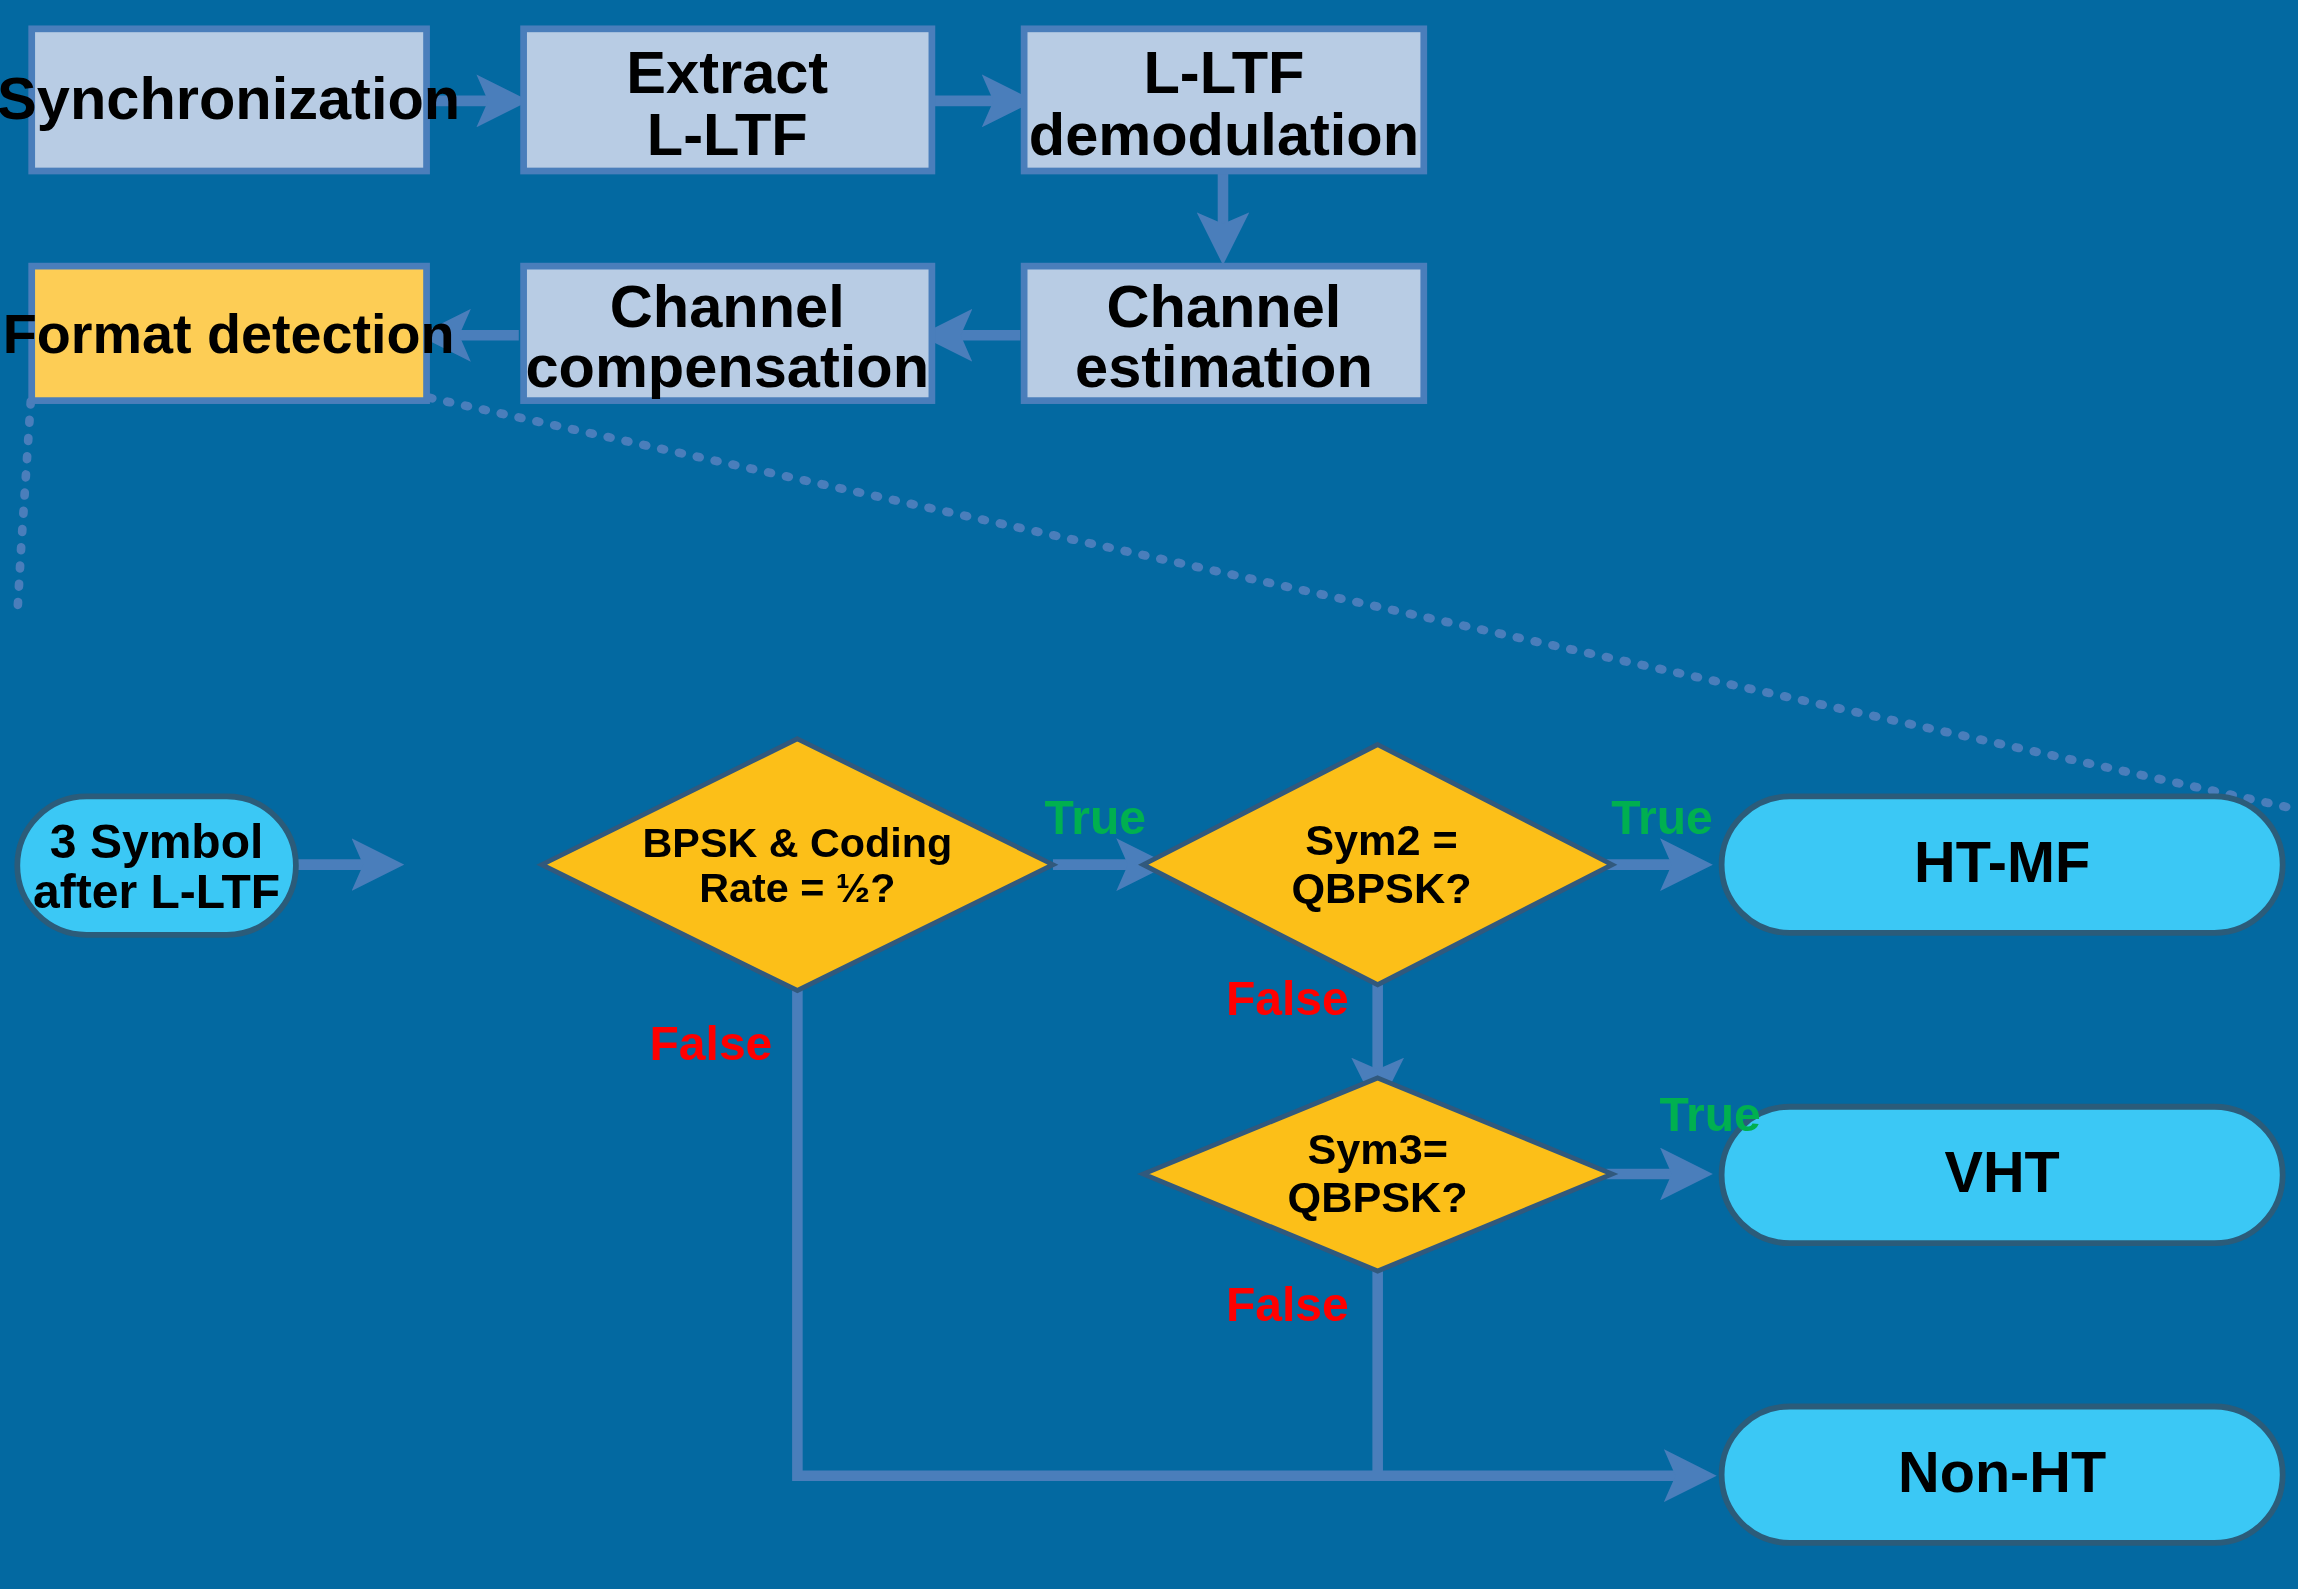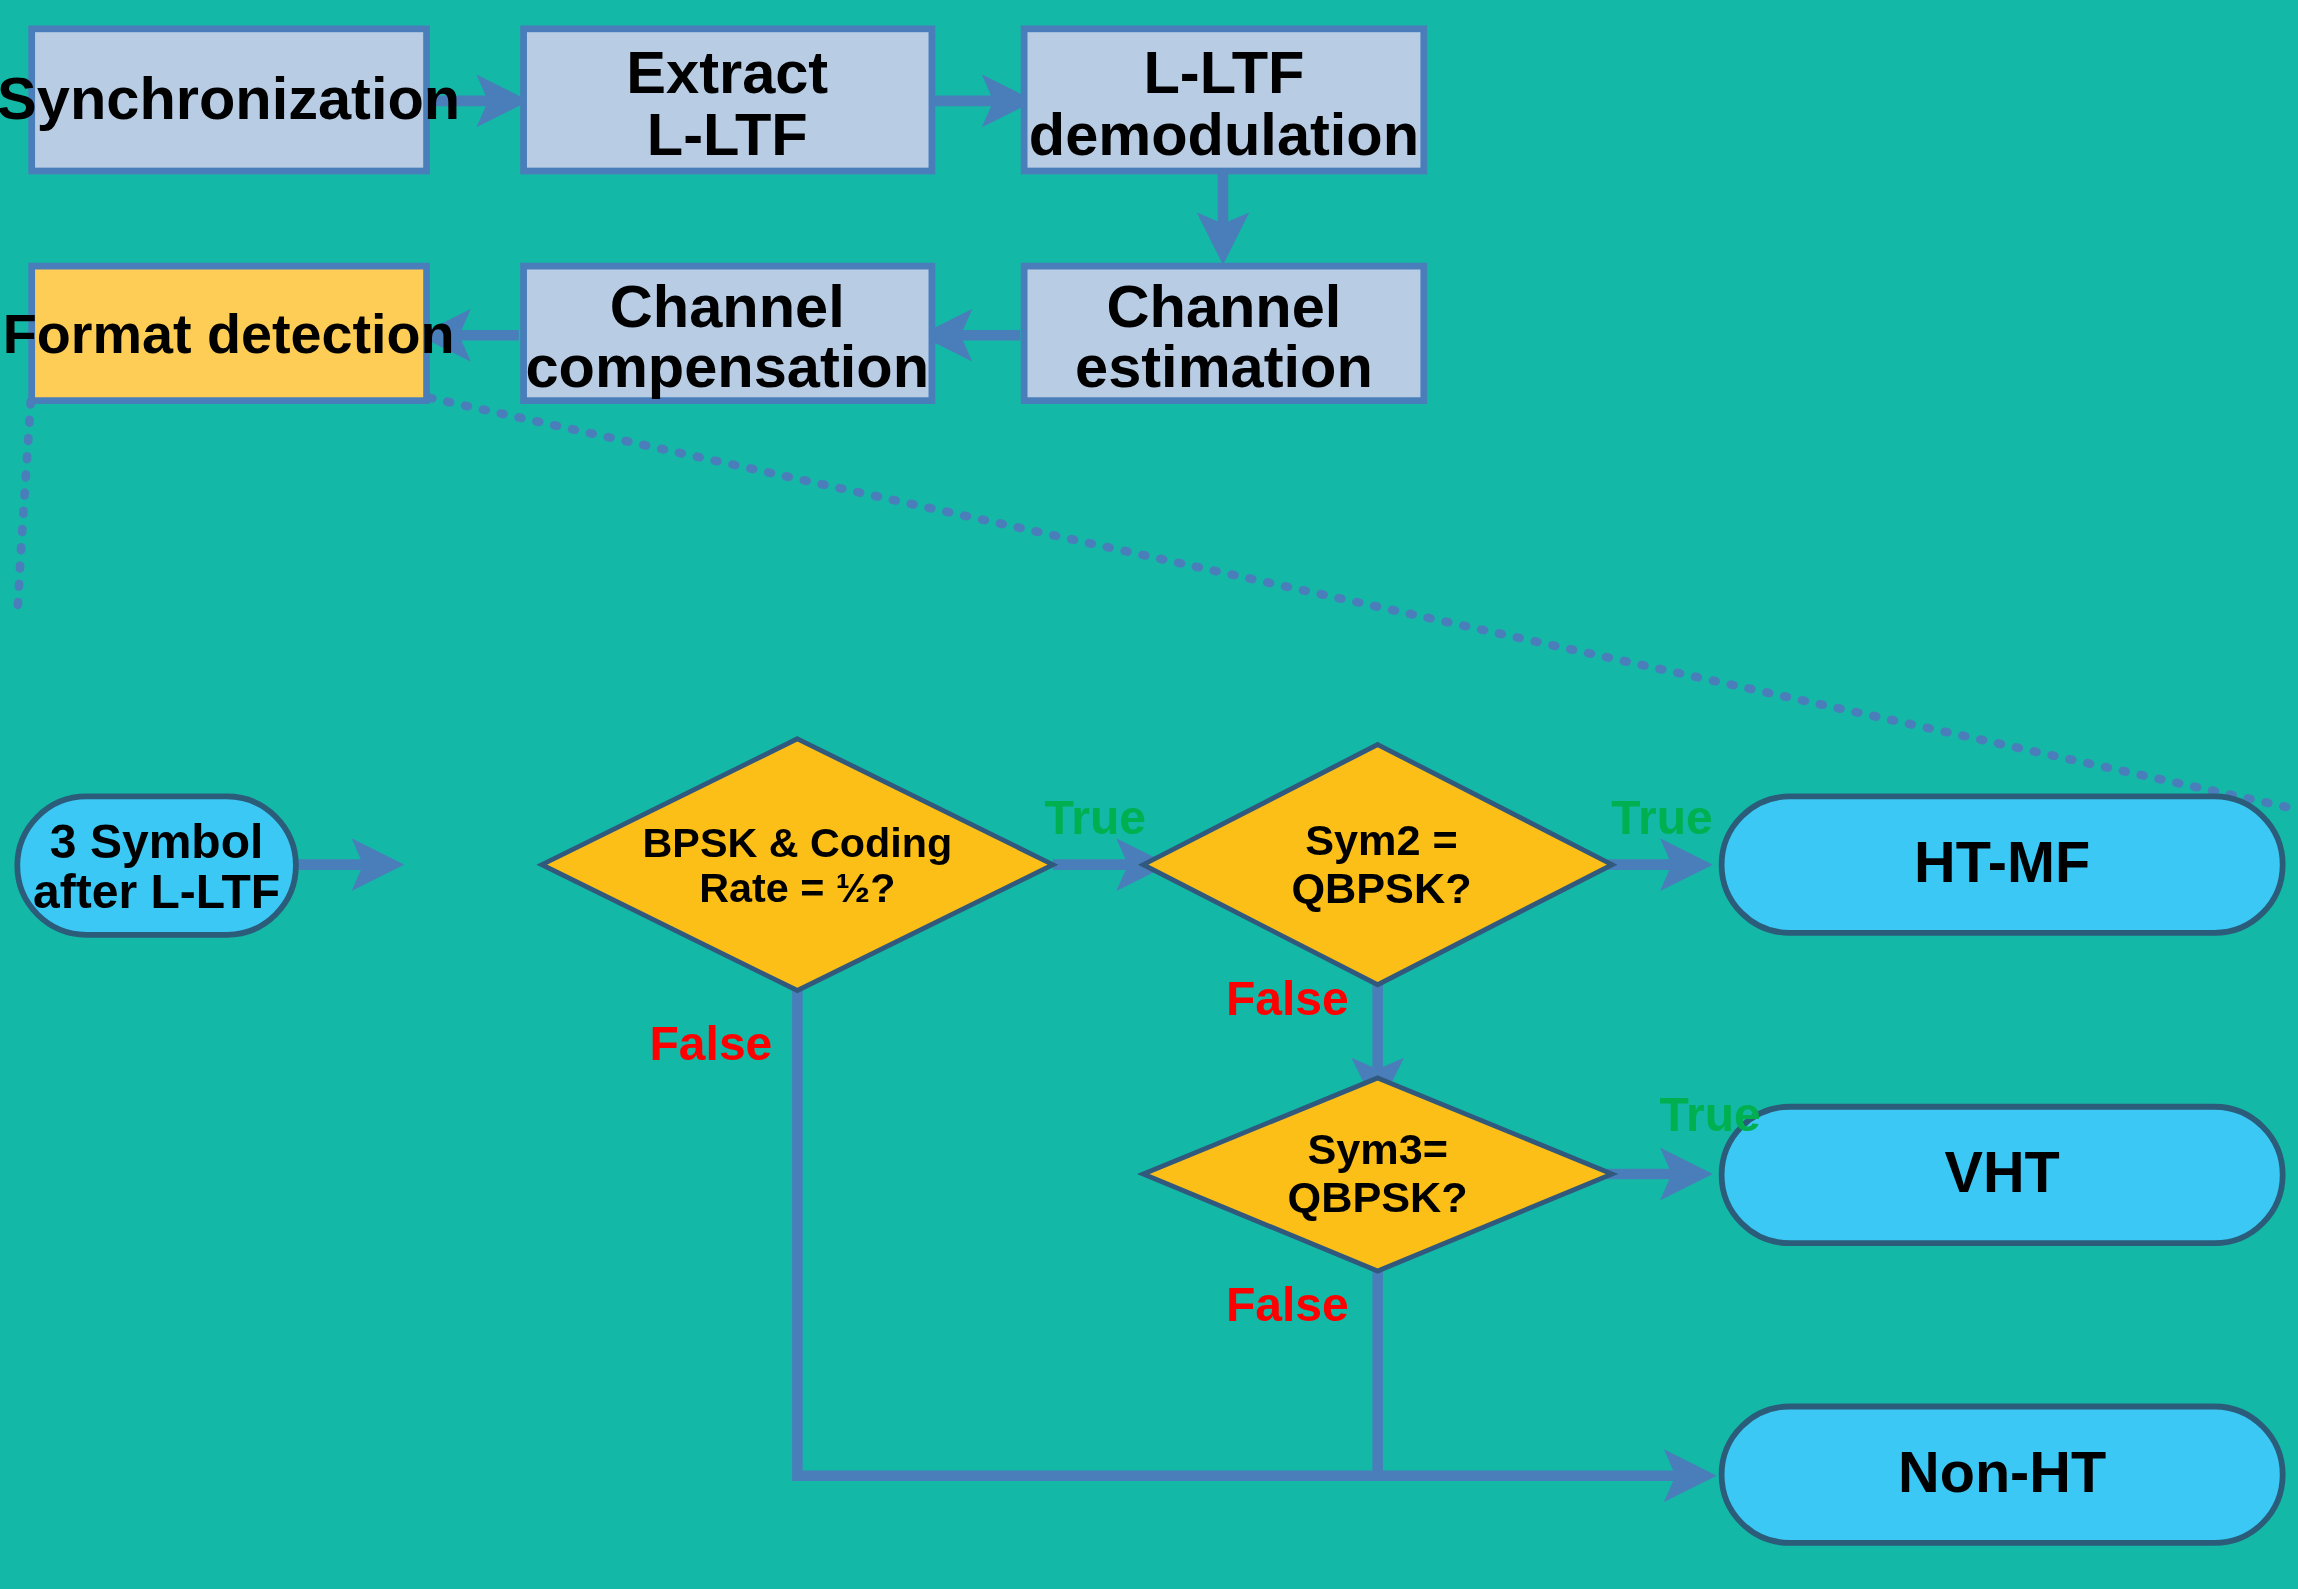--- a/index.html
+++ b/index.html
@@ -10,21 +10,21 @@
   body {
     width: 2299px;
     height: 1590px;
     font-family: "Liberation Sans", sans-serif;
     overflow: hidden;
   }
   #canvas {
     position: relative;
     width: 2299px;
     height: 1590px;
-    background: #14b8a6;
+    background: #0369a1;
   }
   svg.layer {
     position: absolute;
     top: 0; left: 0;
     width: 2299px;
     height: 1590px;
   }
   .node-label {
     font-family: "Liberation Sans", sans-serif;
     font-weight: bold;

